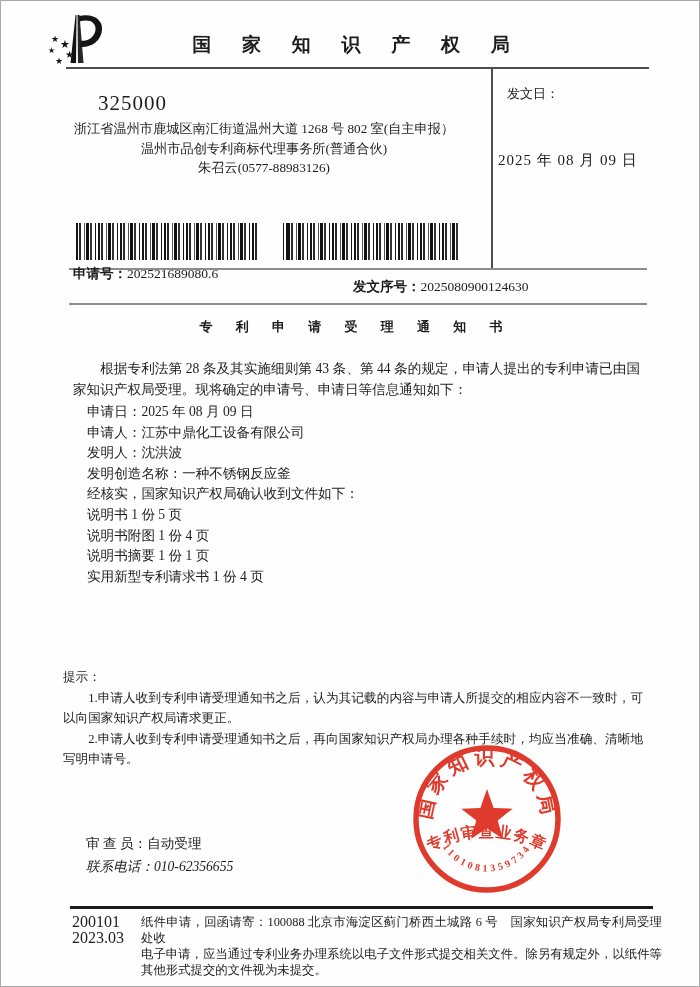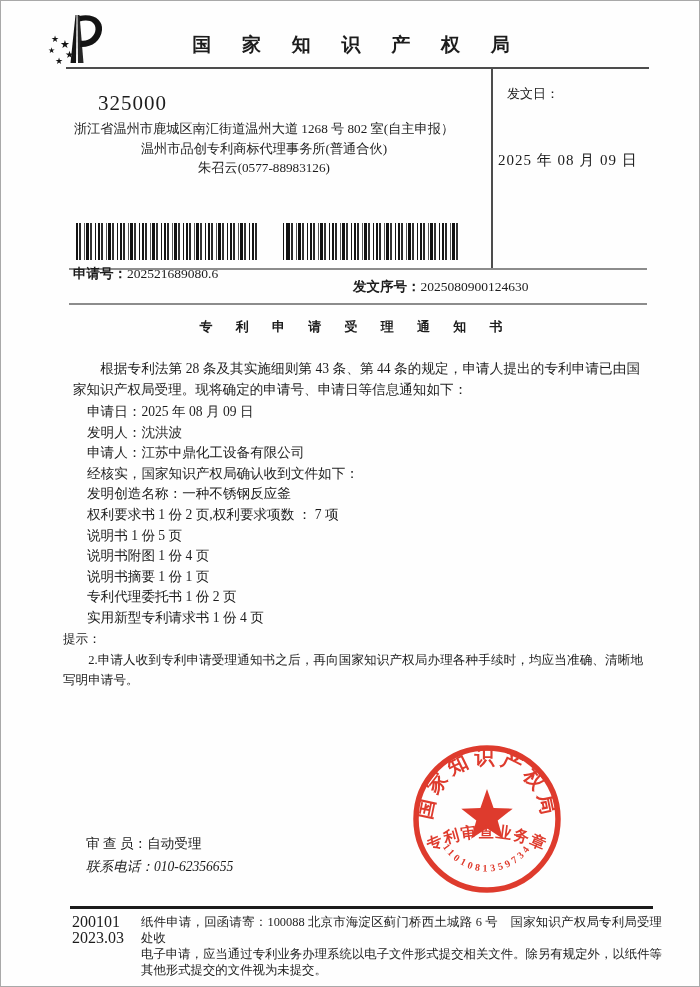--- a/index.html
+++ b/index.html
@@ -36,21 +36,21 @@
   .num-row-left{left:72px;top:264px;font-size:13.5px;white-space:nowrap;}
   .num-row-right{left:352px;top:277px;font-size:13.5px;white-space:nowrap;}
   .num-label{font-weight:700;}
   
   .notice-title{left:0;width:700px;top:317px;text-align:center;
     font-size:13px;font-weight:700;letter-spacing:10px;text-indent:10px;}
   .intro{left:72px;top:357px;width:567px;font-size:13.6px;line-height:21px;
     text-indent:2em;text-align:justify;}
   .details{left:86px;top:401px;font-size:13.6px;line-height:20.6px;white-space:nowrap;}
   
-  .tips{left:62px;top:628px;width:580px;font-size:12.6px;line-height:20.5px;}
+  .tips{left:62px;top:666px;width:580px;font-size:12.6px;line-height:20.5px;}
   .tips .tip-item{text-indent:2em;text-align:justify;}
   
   .examiner{left:85px;top:834px;font-size:13.6px;}
   .phone{left:85px;top:857px;font-size:13.6px;font-style:italic;}
   .department{left:377px;top:834px;font-size:13.6px;white-space:nowrap;}
   
   .seal{left:407px;top:739px;width:158px;height:158px;
     mix-blend-mode:multiply;opacity:.92;}
   
   .footer-rule{left:69px;top:905px;width:583px;height:3px;background:#1b1b1b;}
@@ -98,34 +98,33 @@
   </div>
   <div class="abs num-row-right">
     <span class="num-label">发文序号：</span><span>2025080900124630</span>
   </div>
   <div class="abs rule-b"></div>
 
   <div class="abs notice-title">专 利 申 请 受 理 通 知 书</div>
   <div class="abs intro">根据专利法第 28 条及其实施细则第 43 条、第 44 条的规定，申请人提出的专利申请已由国家知识产权局受理。现将确定的申请号、申请日等信息通知如下：</div>
   <div class="abs details">
     <div>申请日：2025 年 08 月 09 日</div>
+    <div>申请人：江苏中鼎化工设备有限公司</div>
     <div>发明人：沈洪波</div>
-    <div>申请人：江苏中鼎化工设备有限公司</div>
+    <div>发明创造名称：一种不锈钢反应釜</div>
     <div>经核实，国家知识产权局确认收到文件如下：</div>
-    <div>发明创造名称：一种不锈钢反应釜</div>
-    <div>权利要求书 1 份 2 页,权利要求项数 ： 7 项</div>
     <div>说明书 1 份 5 页</div>
     <div>说明书附图 1 份 4 页</div>
     <div>说明书摘要 1 份 1 页</div>
-    <div>专利代理委托书 1 份 2 页</div>
     <div>实用新型专利请求书 1 份 4 页</div>
   </div>
 
   <div class="abs tips">
     <div>提示：</div>
+    <div class="tip-item">1.申请人收到专利申请受理通知书之后，认为其记载的内容与申请人所提交的相应内容不一致时，可以向国家知识产权局请求更正。</div>
     <div class="tip-item">2.申请人收到专利申请受理通知书之后，再向国家知识产权局办理各种手续时，均应当准确、清晰地写明申请号。</div>
   </div>
 
   <div class="abs examiner">
     <span>审 查 员：</span><span>自动受理</span>
   </div>
   <div class="abs phone">
     <span>联系电话：</span><span>010-62356655</span>
   </div>
 

